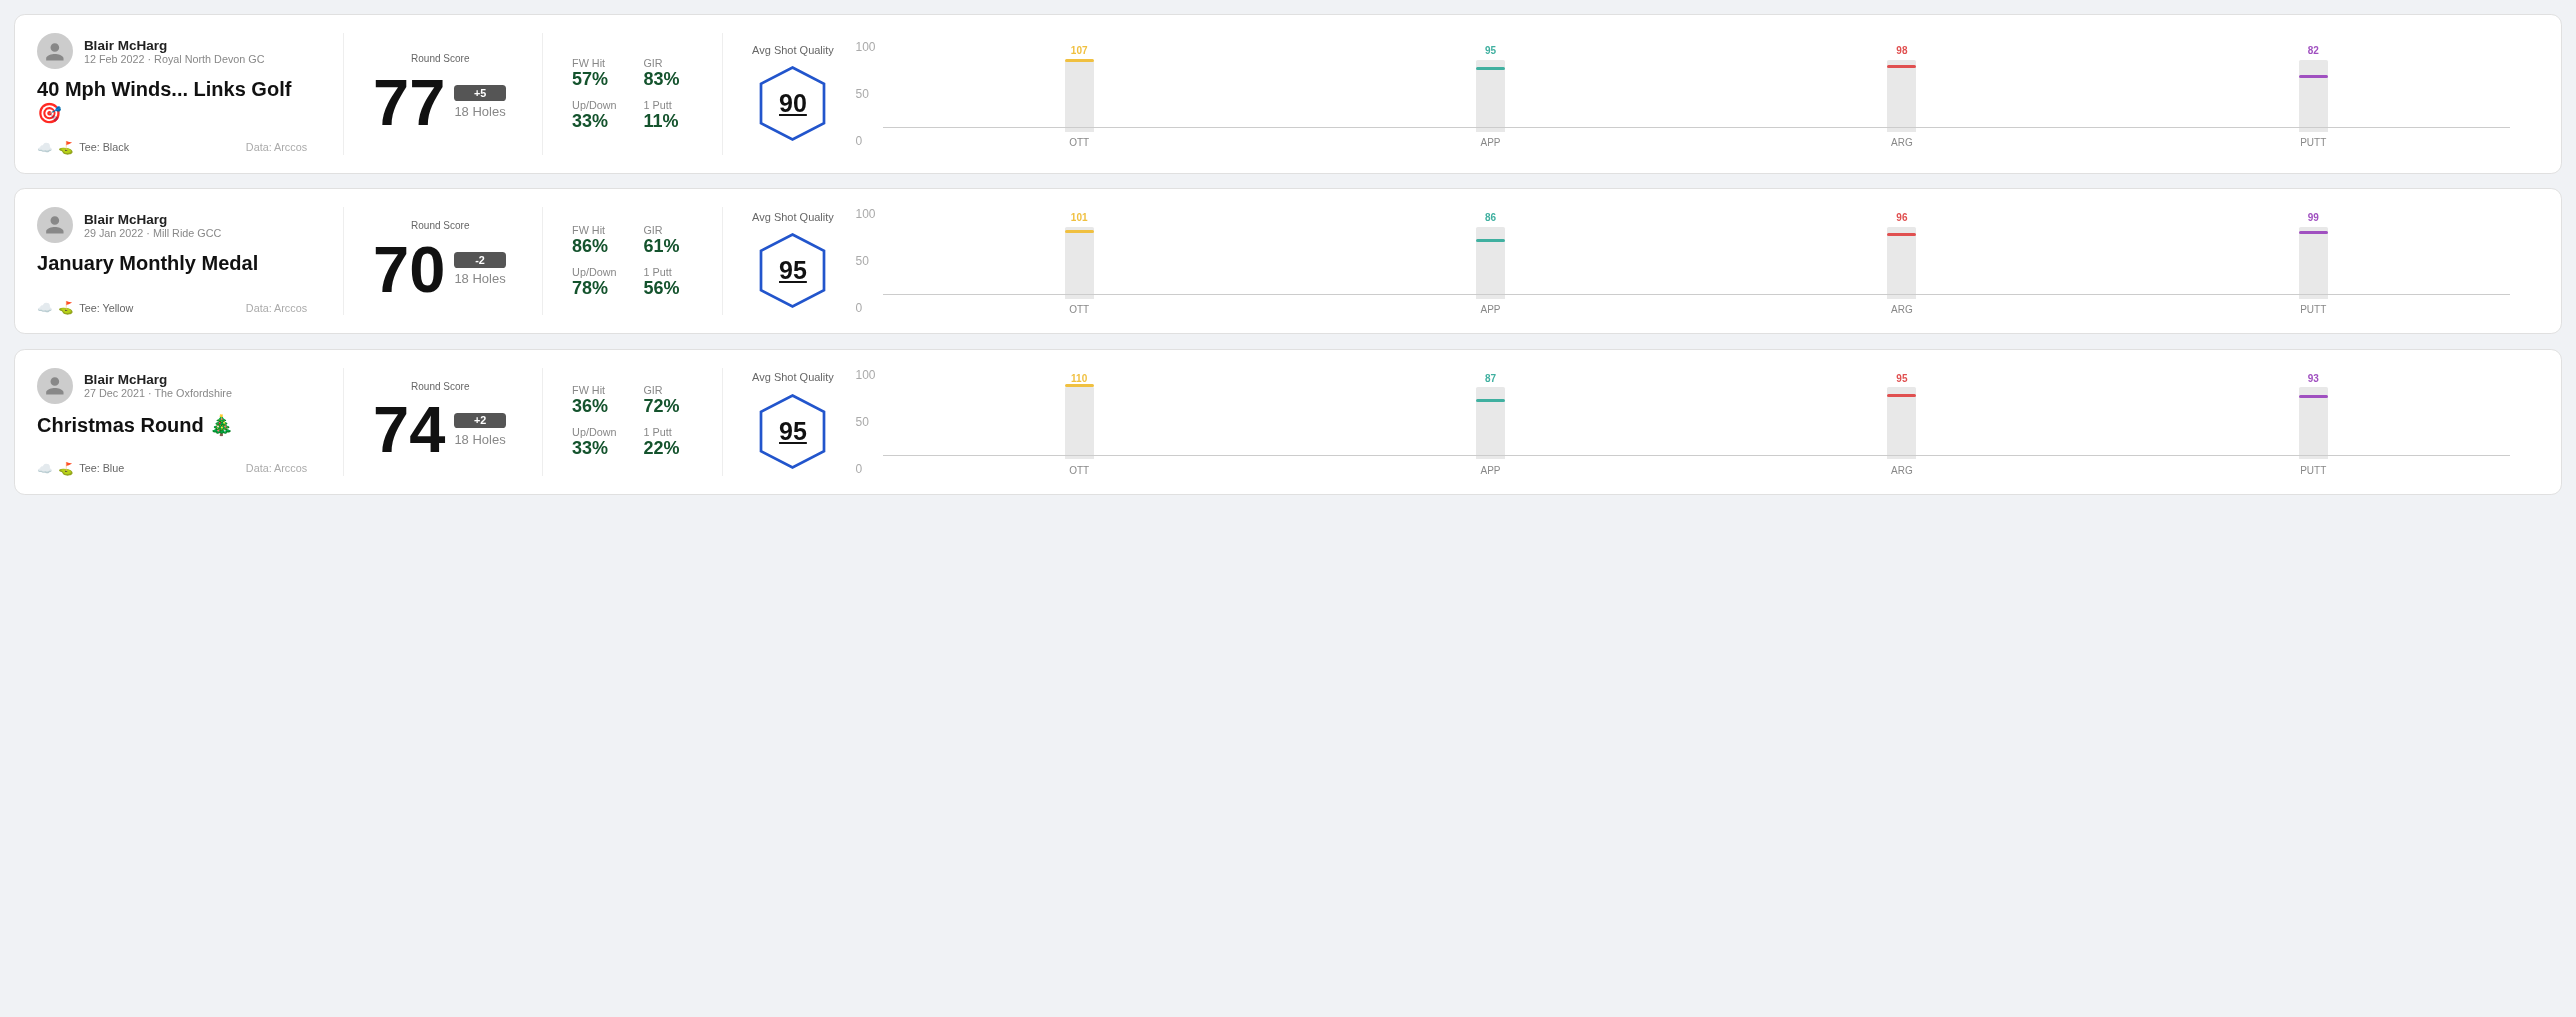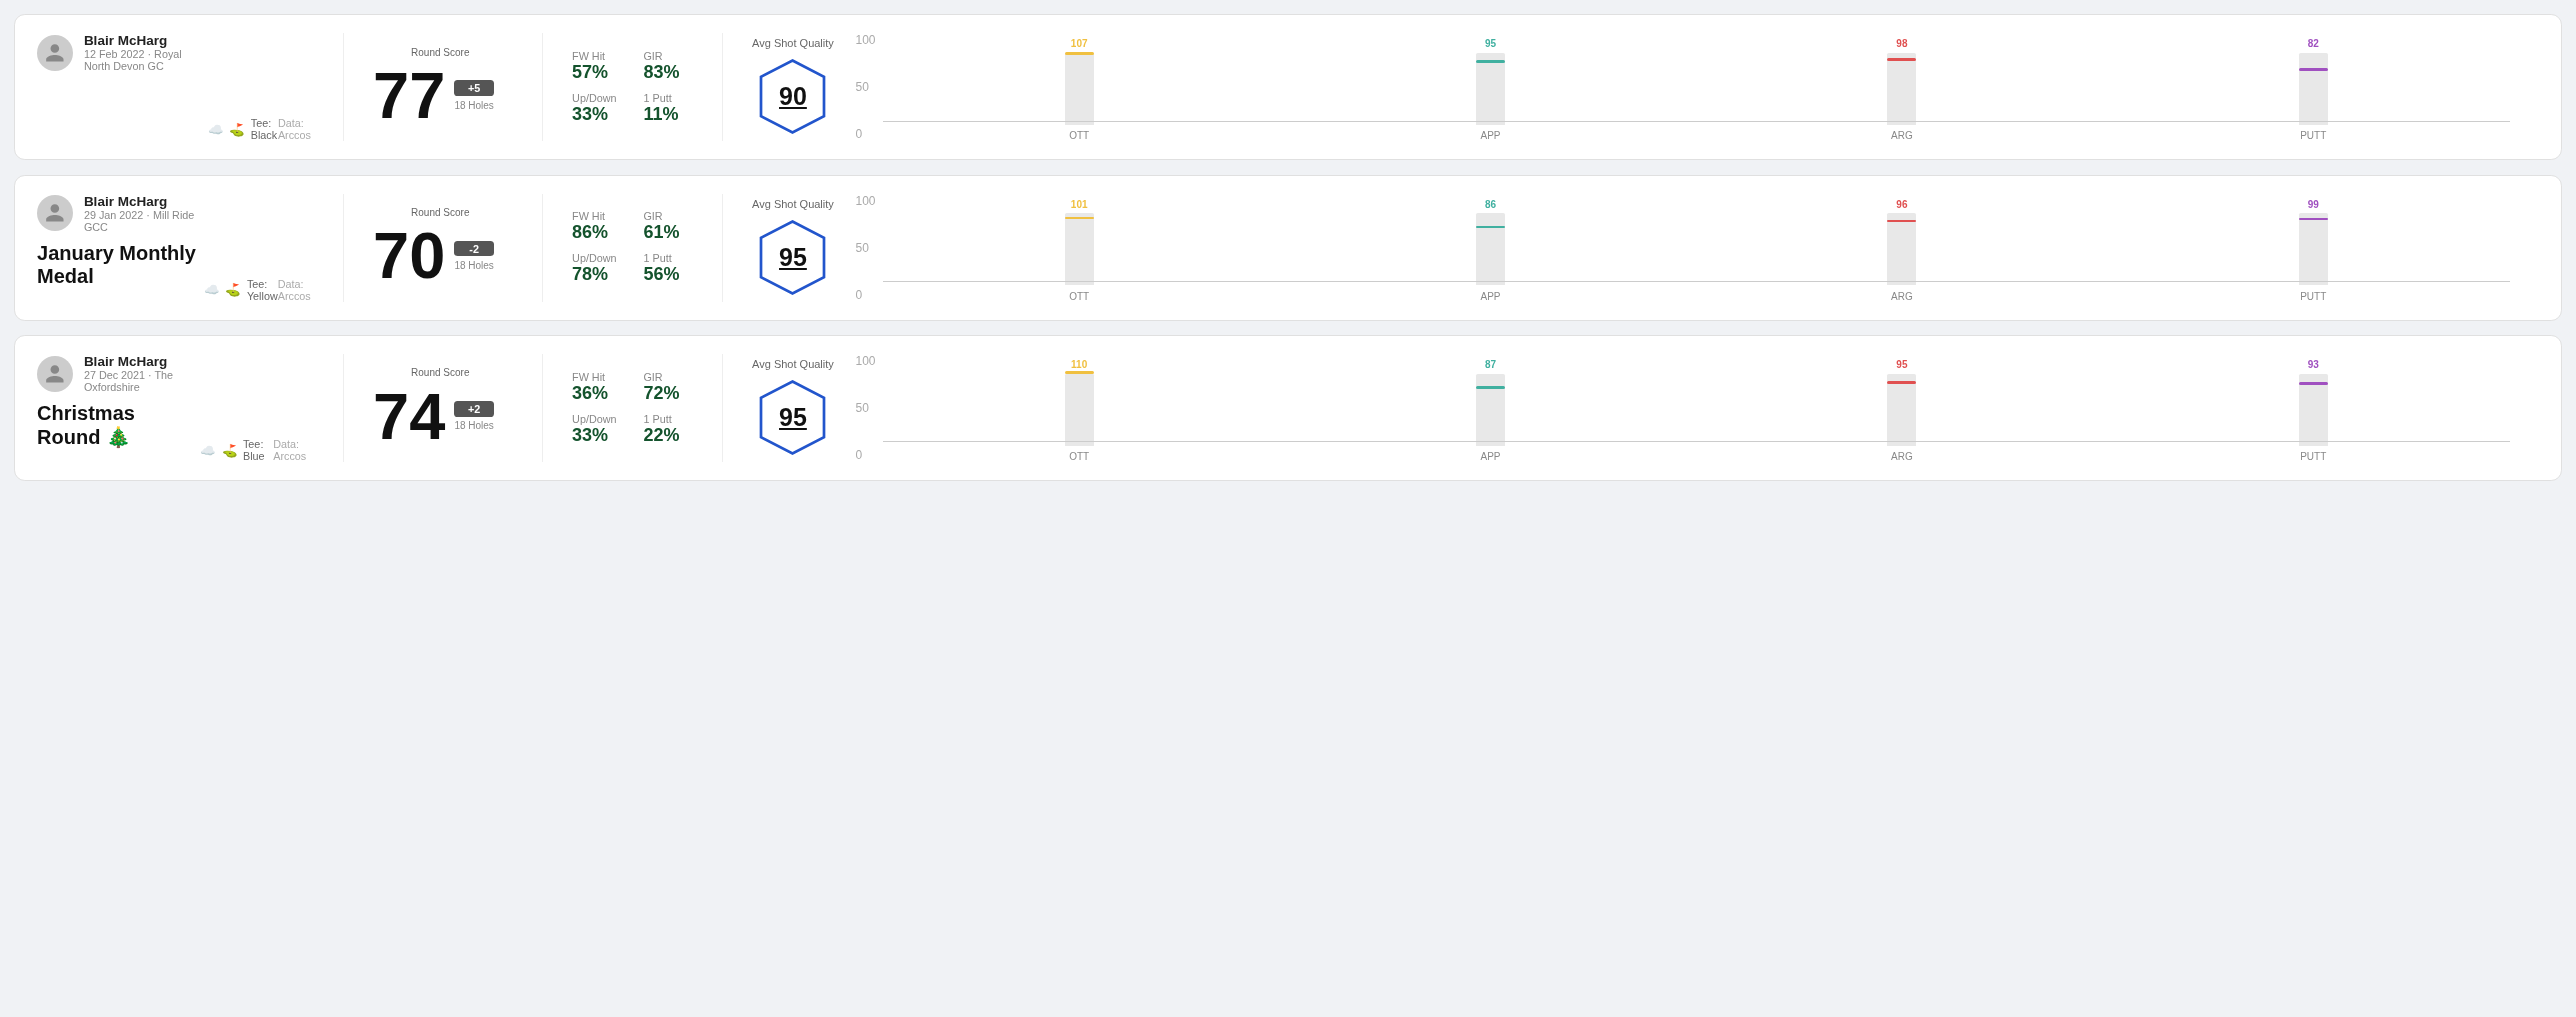--- a/index.html
+++ b/index.html
@@ -16,24 +16,24 @@
       margin-bottom: 14.4px;
       padding: 18px 21.7px;
       display: flex;
       align-items: stretch;
       gap: 0;
     }
     .left-section {
       width: 307px;
       min-width: 307px;
       display: flex;
-      flex-direction: row;
+      flex-direction: column;
       justify-content: flex-start;
       border-right: 0.9px solid #eee;
-      padding-right: 19px;
+      padding-right: 36px;
     }
     .user-info {
       display: flex;
       align-items: center;
       gap: 10.8px;
       margin-bottom: 7.2px;
     }
     .avatar {
       width: 36px;
       height: 36px;
@@ -121,21 +121,21 @@
       align-items: center;
       justify-content: center;
       background: #555;
       color: #fff;
       font-size: 10.8px;
       font-weight: 600;
       border-radius: 3.6px;
       padding: 1.8px 5.4px;
     }
     .holes-label {
-      font-size: 10px;
+      font-size: 13px;
       color: #888;
     }
     .stats-section {
       padding: 0 29px;
       display: flex;
       flex-direction: column;
       justify-content: center;
       border-right: 0.9px solid #eee;
       min-width: 180px;
       gap: 10.8px;
@@ -277,20 +277,21 @@
           <div class="avatar">
             <svg viewBox="0 0 24 24" xmlns="http://www.w3.org/2000/svg">
               <path d="M12 12c2.7 0 4.8-2.1 4.8-4.8S14.7 2.4 12 2.4 7.2 4.5 7.2 7.2 9.3 12 12 12zm0 2.4c-3.2 0-9.6 1.6-9.6 4.8v2.4h19.2v-2.4c0-3.2-6.4-4.8-9.6-4.8z"></path>
             </svg>
           </div>
           <div>
             <div class="user-name">Blair McHarg</div>
             <div class="user-date">12 Feb 2022 · Royal North Devon GC</div>
           </div>
         </div>
+        <div class="round-title">40 Mph Winds... Links Golf 🎯</div>
       </div>
       <div class="tee-row">
         <div class="tee-info">
           <span class="tee-icon">☁️</span>
           <span class="tee-icon">⛳</span>
           <span>Tee: Black</span>
         </div>
         <span class="data-source">Data: Arccos</span>
       </div>
     </div>

